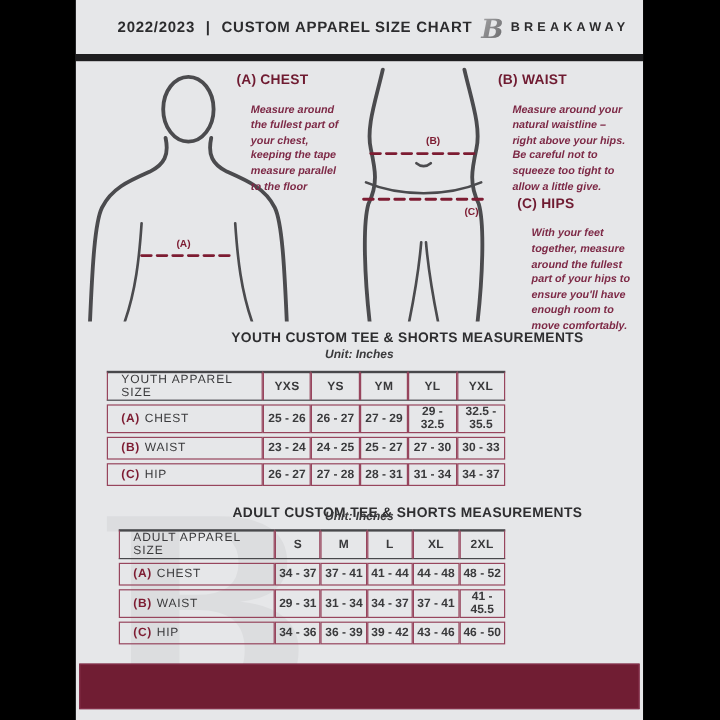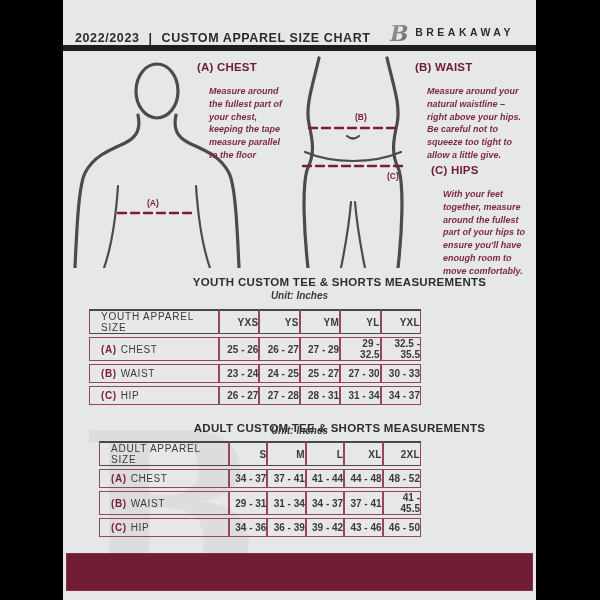--- a/index.html
+++ b/index.html
@@ -3,21 +3,21 @@
 <meta charset="utf-8">
 <style>
   html,body{margin:0;padding:0;background:#000;}
   *{box-sizing:border-box;}
   #stage{position:relative;width:600px;height:600px;background:#000;overflow:hidden;
          font-family:"Liberation Sans",sans-serif;}
   #content{position:absolute;left:63px;top:0;width:473px;height:600px;background:#e6e7e9;}
 
   
   .hdr{position:absolute;left:0;top:0;width:100%;height:45px;display:flex;
-       align-items:flex-end;justify-content:space-between;padding:0 22px 0 12px;}
+       align-items:center;justify-content:space-between;padding:0 22px 0 35px;}
   .hdr-title{display:flex;align-items:center;gap:9px;font-weight:700;font-size:12.5px;
        letter-spacing:.6px;color:#2c2c2e;white-space:nowrap;}
   .brand{display:flex;align-items:center;gap:6px;}
   .brand-name{font-weight:700;font-size:10.5px;letter-spacing:3.5px;color:#2c2c2e;}
   .hdr-rule{position:absolute;left:0;top:45px;width:100%;height:6px;background:#1e1e20;}
 
   
   .guide-head{font-weight:800;font-size:11.5px;color:#6f1b31;letter-spacing:.2px;margin:0 0 6px 0;}
   .guide-body{font-style:italic;font-weight:600;font-size:9px;line-height:1.42;color:#7d2946;margin:12px;}
   .gtxt{position:absolute;z-index:1;}
@@ -33,21 +33,21 @@
   .marker{font-weight:800;font-size:8.5px;fill:#7d1c32;font-family:"Liberation Sans",sans-serif;}
 
   
   .sec-title{position:absolute;width:100%;text-align:center;font-weight:800;font-size:11.5px;
       letter-spacing:.3px;color:#2e2e30;z-index:1;margin-left:40px;}
   .sec-unit{position:absolute;width:100%;text-align:center;font-style:italic;font-weight:600;
       font-size:10px;color:#3a3a3c;z-index:1;}
   .size-table{position:absolute;left:26px;width:332px;border-collapse:separate;border-spacing:0 3px;
       table-layout:fixed;font-size:10px;color:#3a3a3c;z-index:1;}
   .size-table col.c0{width:130px;}
-  .size-table th,.size-table td{border:1px solid #97455d;height:19px;padding:0;text-align:right;
+  .size-table th,.size-table td{border:1px solid #97455d;height:19px;padding:0;text-align:center;
       background:transparent;}
   .size-table thead th{border-top:2px solid #48484b;border-bottom:1px solid #48484b;font-weight:700;
       font-size:10px;height:23px;letter-spacing:.3px;}
   .size-table thead th.lbl{font-weight:400;letter-spacing:.8px;text-align:left;padding-left:11px;}
   .size-table td.lbl{text-align:left;padding-left:11px;letter-spacing:.6px;font-weight:400;}
   .size-table td{font-weight:600;}
   .pfx{color:#7d1c32;font-weight:800;margin-right:4px;}
   #youth-title{top:276px;} #youth-unit{top:290px;} #youth-table{top:306px;}
   #adult-title{top:422px;} #adult-unit{top:425px;} #adult-table{top:438px;padding-left:10px;}
 

